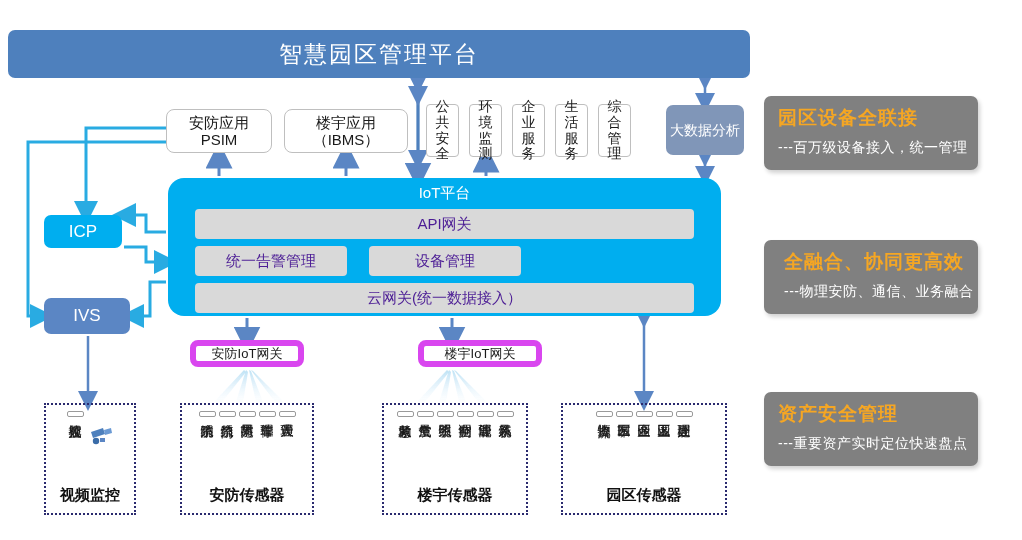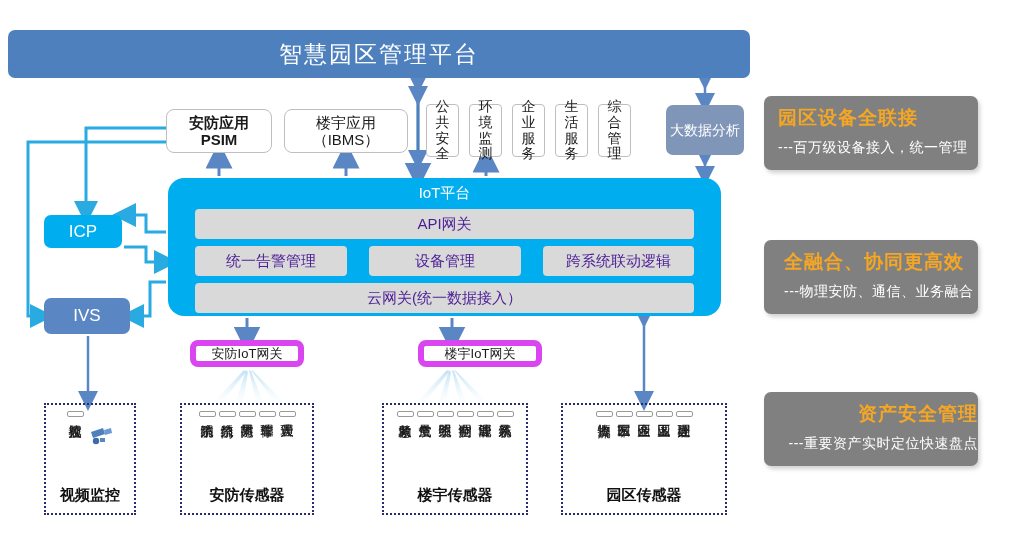--- a/index.html
+++ b/index.html
@@ -20,21 +20,21 @@
     display:flex;align-items:center;justify-content:center;
     color:#ffffff;font-size:23px;letter-spacing:2px;
   }
 
   
   .app-box{
     position:absolute;background:#ffffff;border:1px solid #bfbfbf;border-radius:8px;
     display:flex;align-items:center;justify-content:center;text-align:center;
     font-size:15px;line-height:1.15;color:#1a1a1a;box-sizing:border-box;
   }
-  .app-psim{left:166px;top:109px;width:106px;height:44px;font-weight:bold;}
+  .app-psim{left:166px;top:109px;width:106px;height:44px;}
   .app-ibms{left:284px;top:109px;width:124px;height:44px;}
 
   .mini-box{
     position:absolute;top:104px;width:33px;height:53px;
     background:#ffffff;border:1px solid #bfbfbf;border-radius:4px;
     display:flex;align-items:center;justify-content:center;
     box-sizing:border-box;
   }
   .mini-box span{
     writing-mode:horizontal-tb;font-size:14px;line-height:1.12;
@@ -117,21 +117,21 @@
 
   
   .feature{
     position:absolute;left:764px;width:214px;height:74px;
     background:#808080;border-radius:7px;
     box-shadow:2px 3px 4px rgba(0,0,0,.18);
     padding:9px 0 0 14px;box-sizing:border-box;
   }
   .f1{top:96px;}
   .f2{top:240px;padding-left:20px;}
-  .f3{top:392px;text-align:right;}
+  .f3{top:392px;}
   .f-title{color:#f5a623;font-size:19px;font-weight:bold;letter-spacing:1px;}
   .f-sub{color:#ffffff;font-size:14px;margin-top:8px;letter-spacing:.5px;}
 </style>
 </head>
 <body>
 
 <div class="canvas">
 
   <svg class="svg-layer" viewBox="0 0 1022 540" xmlns="http://www.w3.org/2000/svg">
     <defs>
@@ -233,23 +233,20 @@
     <div class="iot-title">IoT平台</div>
     <div class="iot-inner api">
       <span>API网关</span>
     </div>
     <div class="iot-inner mid1">
       <span>统一告警管理</span>
     </div>
     <div class="iot-inner mid2">
       <span>设备管理</span>
     </div>
-    <div class="iot-inner mid3">
-      <span>跨系统联动逻辑</span>
-    </div>
     <div class="iot-inner cloud">
       <span>云网关(统一数据接入）</span>
     </div>
   </div>
 
   <div class="gw gw-sec">
     <span>安防IoT网关</span>
   </div>
   <div class="gw gw-bld">
     <span>楼宇IoT网关</span>

